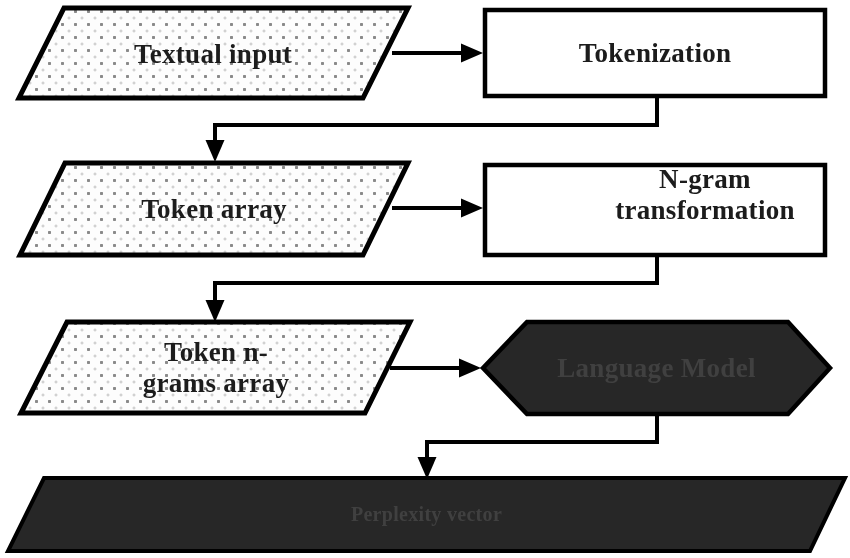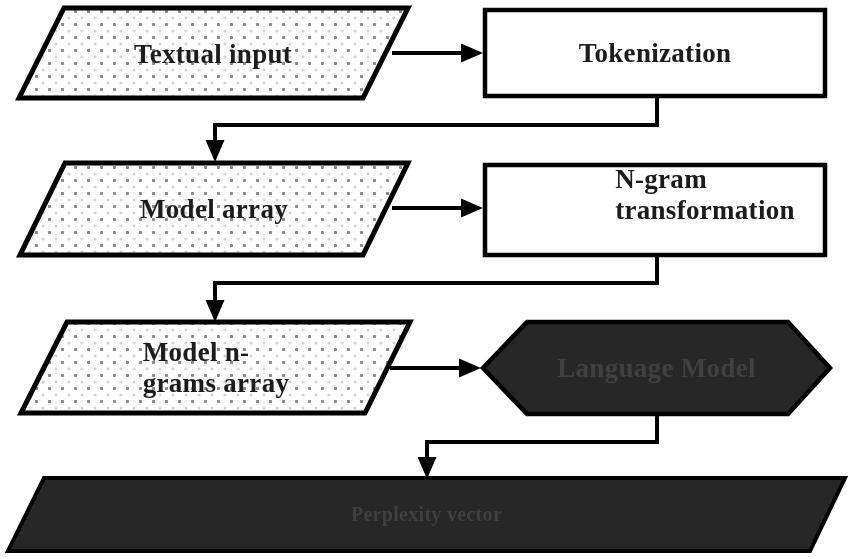--- a/index.html
+++ b/index.html
@@ -21,21 +21,21 @@
     background-size: 13px 13px, 13px 13px;
     background-position: 4px 5px, 10.5px 11.5px;
   }
   .clip-p1 { clip-path: polygon(64px 8px, 408px 8px, 363px 98px, 19px 98px); }
   .clip-p2 { clip-path: polygon(65px 163px, 408px 163px, 363px 255px, 20px 255px); }
   .clip-p3 { clip-path: polygon(67px 322px, 410px 322px, 365px 413px, 21px 413px); }
   svg.wires { position: absolute; inset: 0; z-index: 2; }
   .label {
     position: absolute; z-index: 3;
     display: flex; align-items: center; justify-content: center;
-    text-align: left;
+    text-align: center;
     font-weight: bold;
     font-size: 27px;
     line-height: 1.14;
     letter-spacing: 0.3px;
     color: #1c1c1c;
     white-space: pre-line;
     pointer-events: none;
   }
   .label.light { color: #404040; }
   .lbl-textual      { left: 38px;  top: 10px;  width: 350px; height: 88px; }
@@ -84,21 +84,21 @@
 
     <path d="M390 368 H459" stroke="#000000" stroke-width="4" fill="none"></path>
     <polygon points="481,368 459,358.5 459,377.5" fill="#000000"></polygon>
 
     <path d="M657 412 V442 H427 V459" stroke="#000000" stroke-width="4" fill="none"></path>
     <polygon points="427,479 417.5,457 436.5,457" fill="#000000"></polygon>
   </svg>
 
   <div class="label lbl-textual">Textual input</div>
   <div class="label lbl-tokenization">Tokenization</div>
-  <div class="label lbl-token-array">Model array</div>
+  <div class="label lbl-token-array">Token array</div>
   <div class="label lbl-ngram">N-gram
 transformation</div>
-  <div class="label lbl-token-ngrams">Model n-
+  <div class="label lbl-token-ngrams">Token n-
 grams array</div>
   <div class="label light lbl-lm">Language Model</div>
   <div class="label light lbl-perplexity">Perplexity vector</div>
 
 </div>
 
 </body></html>

